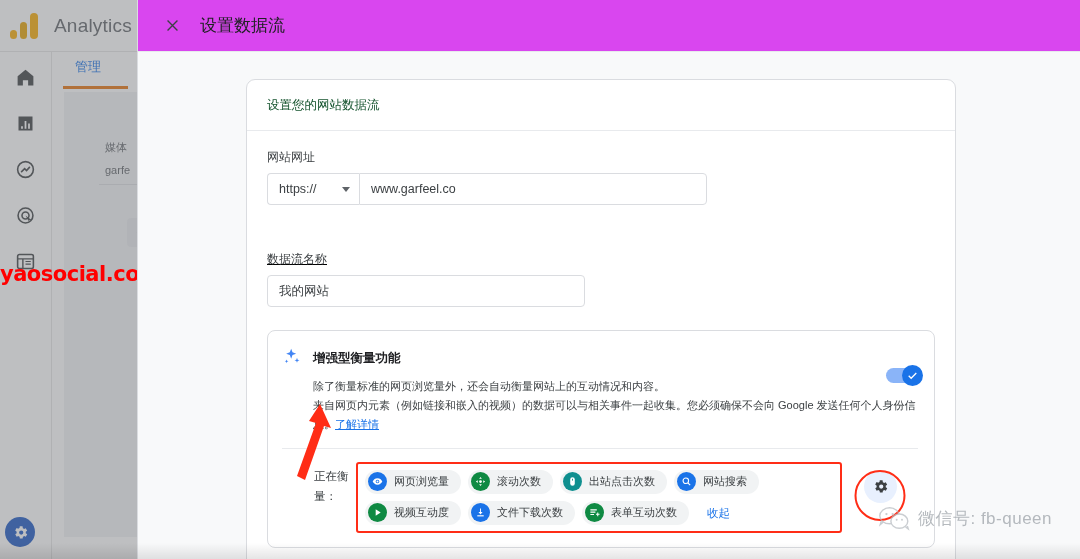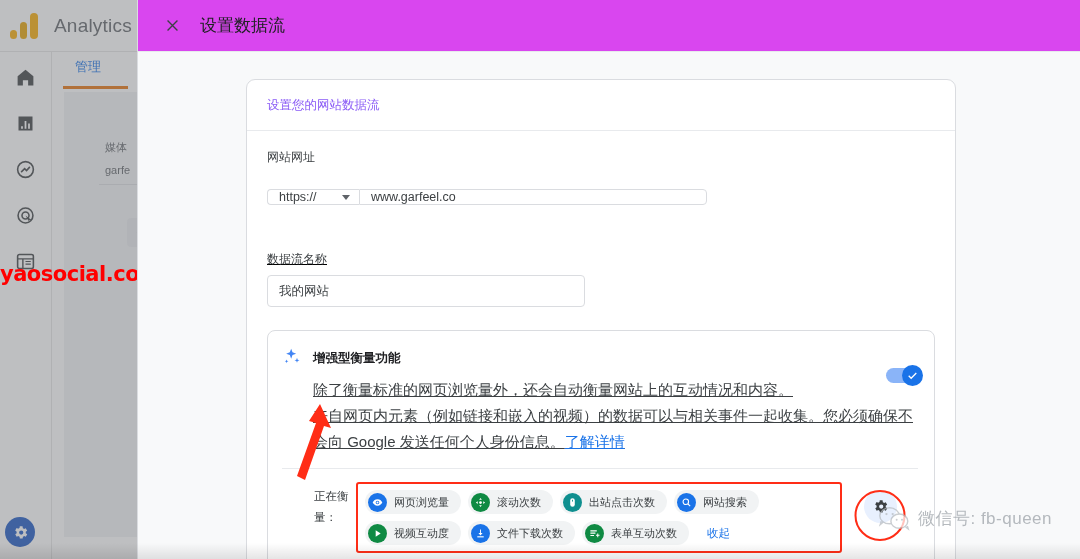--- a/index.html
+++ b/index.html
@@ -93,31 +93,31 @@
   .dlg-close svg { width: 17px; height: 17px; stroke: #3c4043; }
   .dlg-title { font-size: 17px; color: #202124; }
 
   .dlg-body { position: relative; height: 507px; background: #f8f9fa; padding-top: 27px; }
 
   .card {
     margin-left: 108px; width: 710px; background: #ffffff;
     border: 1px solid #dadce0; border-radius: 9px; overflow: hidden;
   }
   .card-head {
-    padding: 17px 20px 16px 20px; font-size: 12.5px; color: #8b5cf6;
+    padding: 17px 20px 16px 20px; font-size: 12.5px; color: #14532d;
     border-bottom: 1px solid #e8eaed;
   }
   .card-body { padding: 18px 20px 22px 20px; }
 
   .field-row { display: flex; gap: 46px; flex-direction: column; }
   .field { }
   .field.url { width: 440px; }
   .field.name { width: 318px; text-decoration: underline; }
   .field-label { font-size: 12px; color: #3c4043; margin-bottom: 7px; }
-  .input-group { display: flex; height: 32px; align-items: flex-end; }
+  .input-group { display: flex; height: 32px; }
   .proto-select {
     width: 92px; border: 1px solid #dadce0; border-right: none;
     border-radius: 4px 0 0 4px; background: #fff;
     display: flex; align-items: center; justify-content: space-between;
     padding: 0 9px 0 11px; font-size: 12.5px; color: #3c4043; cursor: pointer;
   }
   .caret { width: 0; height: 0; border-left: 4.5px solid transparent; border-right: 4.5px solid transparent; border-top: 5px solid #5f6368; }
   .url-input {
     flex: 1; border: 1px solid #dadce0; border-radius: 0 4px 4px 0;
     background: #fff; font-size: 12.5px; color: #3c4043; padding: 0 11px;
@@ -131,21 +131,21 @@
 
   .enh-box {
     margin-top: 23px; border: 1px solid #dadce0; border-radius: 8px;
     padding: 14px 16px 14px 14px; position: relative;
   }
   .enh-top { display: flex; align-items: flex-end; gap: 11px; }
   .spark-icon { width: 20px; height: 20px; margin-top: 2px; flex: 0 0 20px; }
   .spark-icon svg { width: 20px; height: 20px; fill: #4285f4; }
   .enh-title { font-size: 12.5px; font-weight: bold; color: #202124; padding-top: 2px; }
   .enh-desc { margin-left: 31px; margin-top: 10px; }
-  .enh-desc p { font-size: 15px; color: #3c4043; line-height: 1.72; text-decoration: underline; }
+  .enh-desc p { font-size: 11px; color: #3c4043; line-height: 1.72; }
   .link-blue { color: #1a73e8; text-decoration: underline; cursor: pointer; }
 
   .toggle {
     position: absolute; right: 14px; top: 37px;
     width: 34px; height: 15px; border-radius: 8px; background: #8ab4f8; cursor: pointer;
   }
   .toggle .knob {
     position: absolute; right: -3px; top: -3px; width: 21px; height: 21px;
     border-radius: 50%; background: #1a73e8;
     display: flex; align-items: center; justify-content: center;

